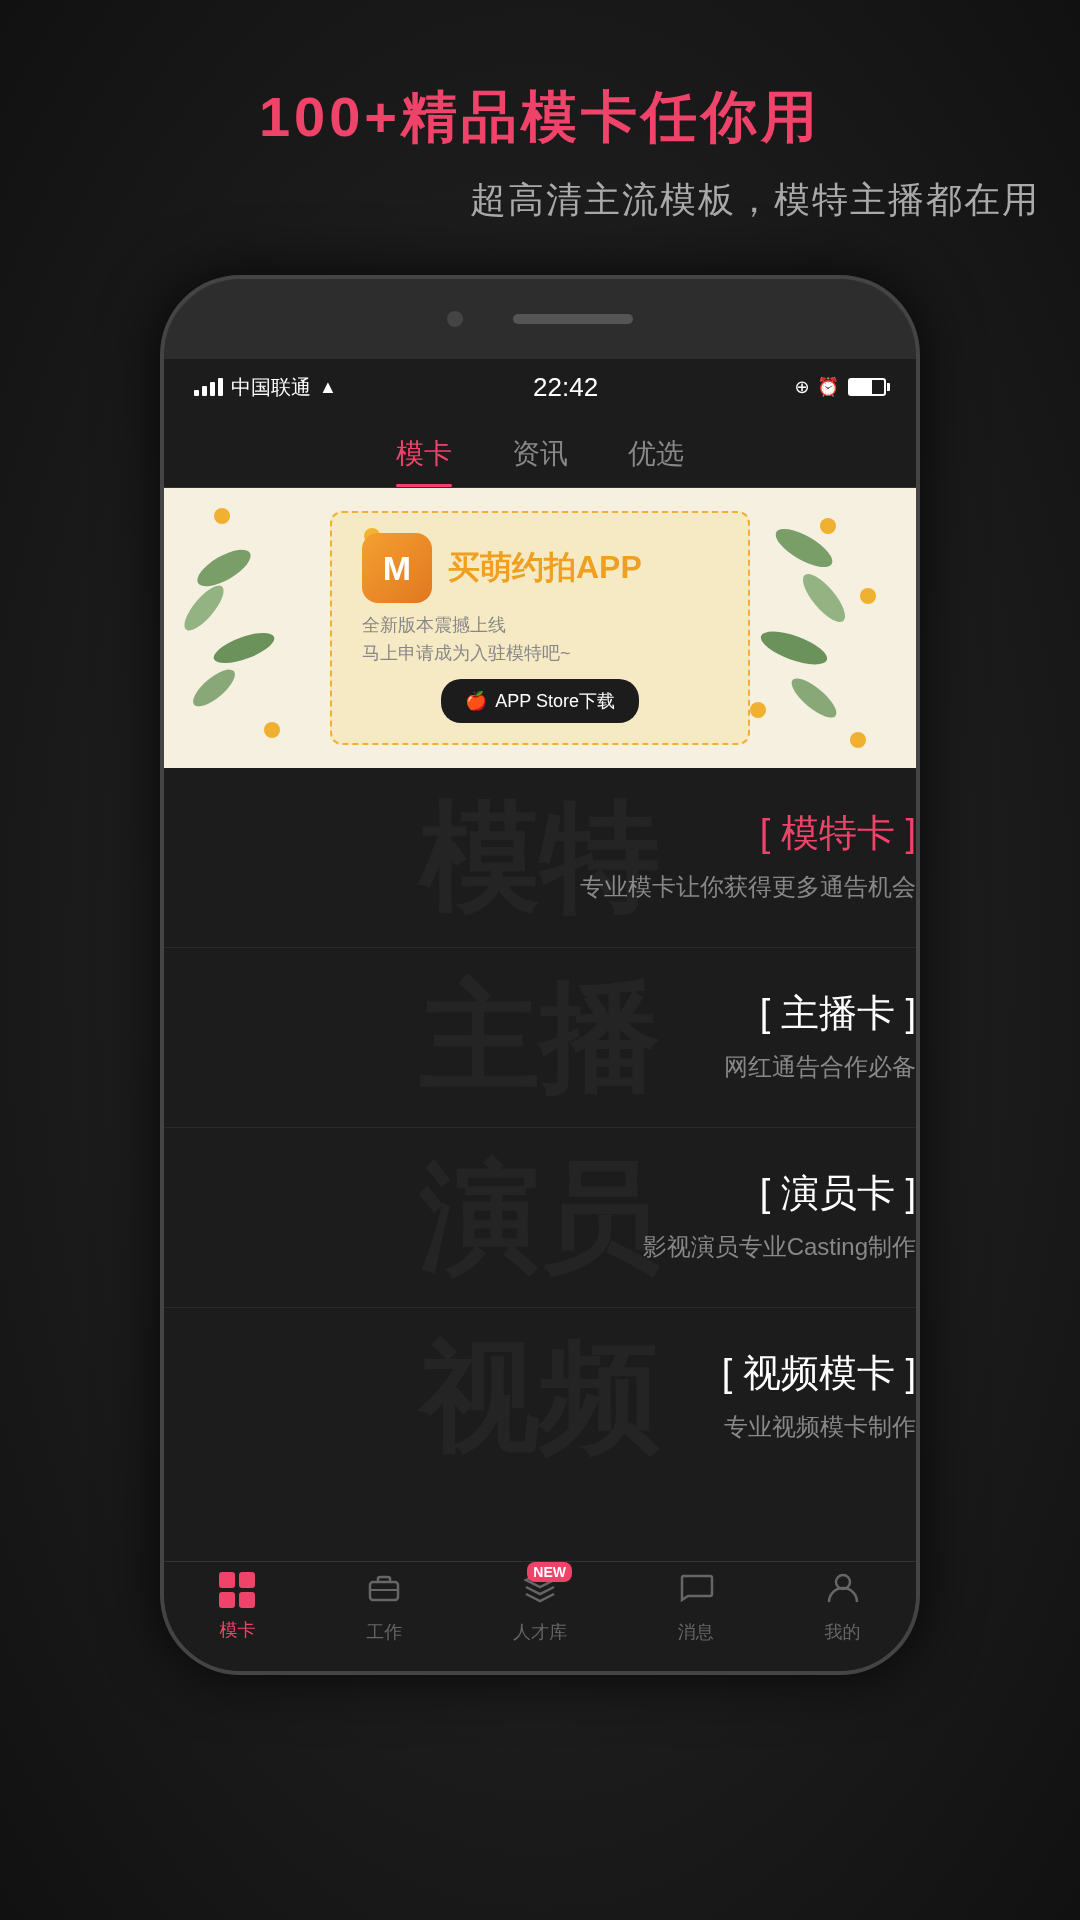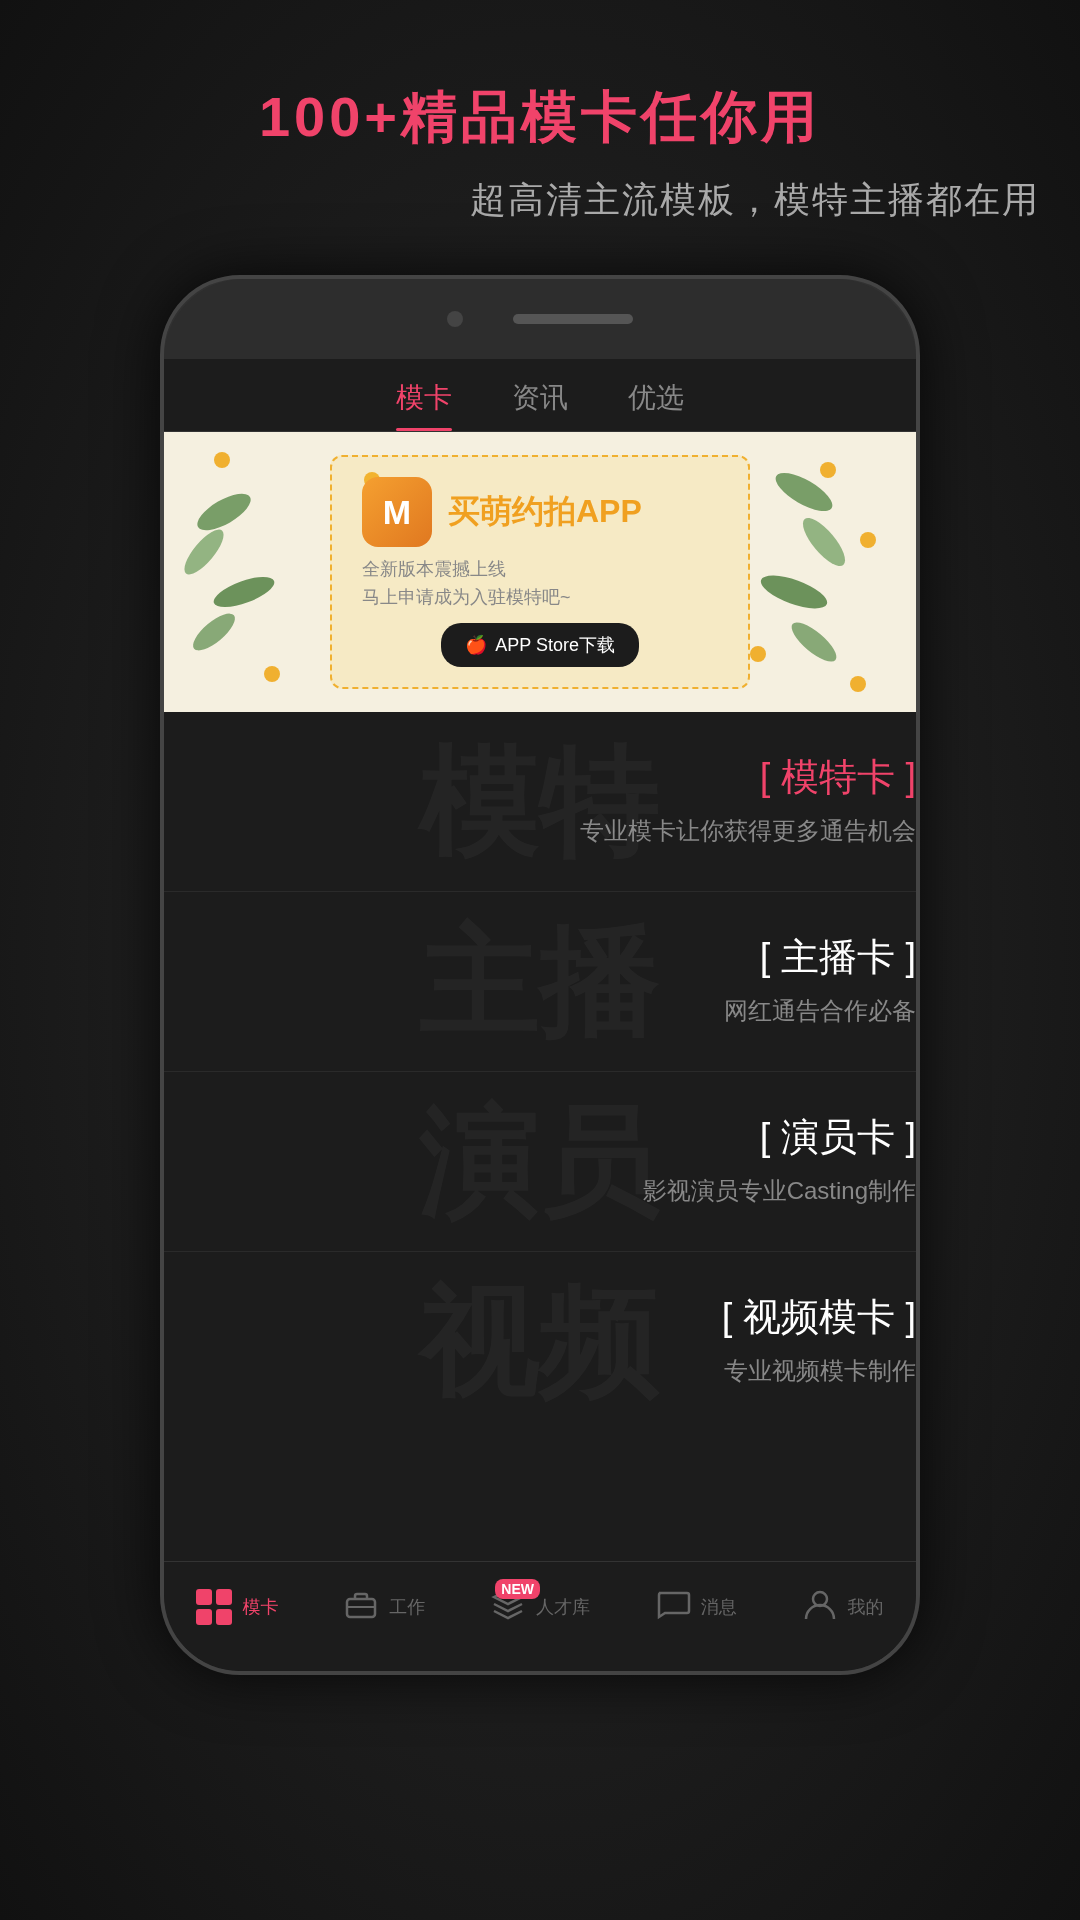--- a/index.html
+++ b/index.html
@@ -347,21 +347,21 @@
       border-top: 1px solid #333;
       display: flex;
       justify-content: space-around;
       align-items: center;
       border-radius: 0 0 76px 76px;
       padding-bottom: 20px;
     }
 
     .bottom-nav-item {
       display: flex;
-      flex-direction: row;
+      flex-direction: column;
       align-items: center;
       gap: 10px;
       cursor: pointer;
     }
 
     .bottom-nav-label {
       font-size: 18px;
       color: #666;
     }
 
@@ -408,20 +408,40 @@
 
   <div class="phone-frame">
 
     <div class="phone-top-bar">
       <div class="phone-camera"></div>
       <div class="phone-speaker"></div>
     </div>
 
     <div class="phone-screen">
 
+      <div class="status-bar">
+        <div class="status-left">
+          <div class="signal-bars">
+            <div class="signal-bar" style="height:6px"></div>
+            <div class="signal-bar" style="height:10px"></div>
+            <div class="signal-bar" style="height:14px"></div>
+            <div class="signal-bar" style="height:18px"></div>
+          </div>
+          <span>中国联通</span>
+          <span class="wifi-icon">▲</span>
+        </div>
+        <div class="status-center">22:42</div>
+        <div class="status-right">
+          <span style="font-size:18px">⊕</span>
+          <span style="font-size:18px">⏰</span>
+          <div class="battery">
+            <div class="battery-fill"></div>
+          </div>
+        </div>
+      </div>
 
       <div class="nav-tabs">
         <div class="nav-tab active">
           <span>模卡</span>
         </div>
         <div class="nav-tab">
           <span>资讯</span>
         </div>
         <div class="nav-tab">
           <span>优选</span>

